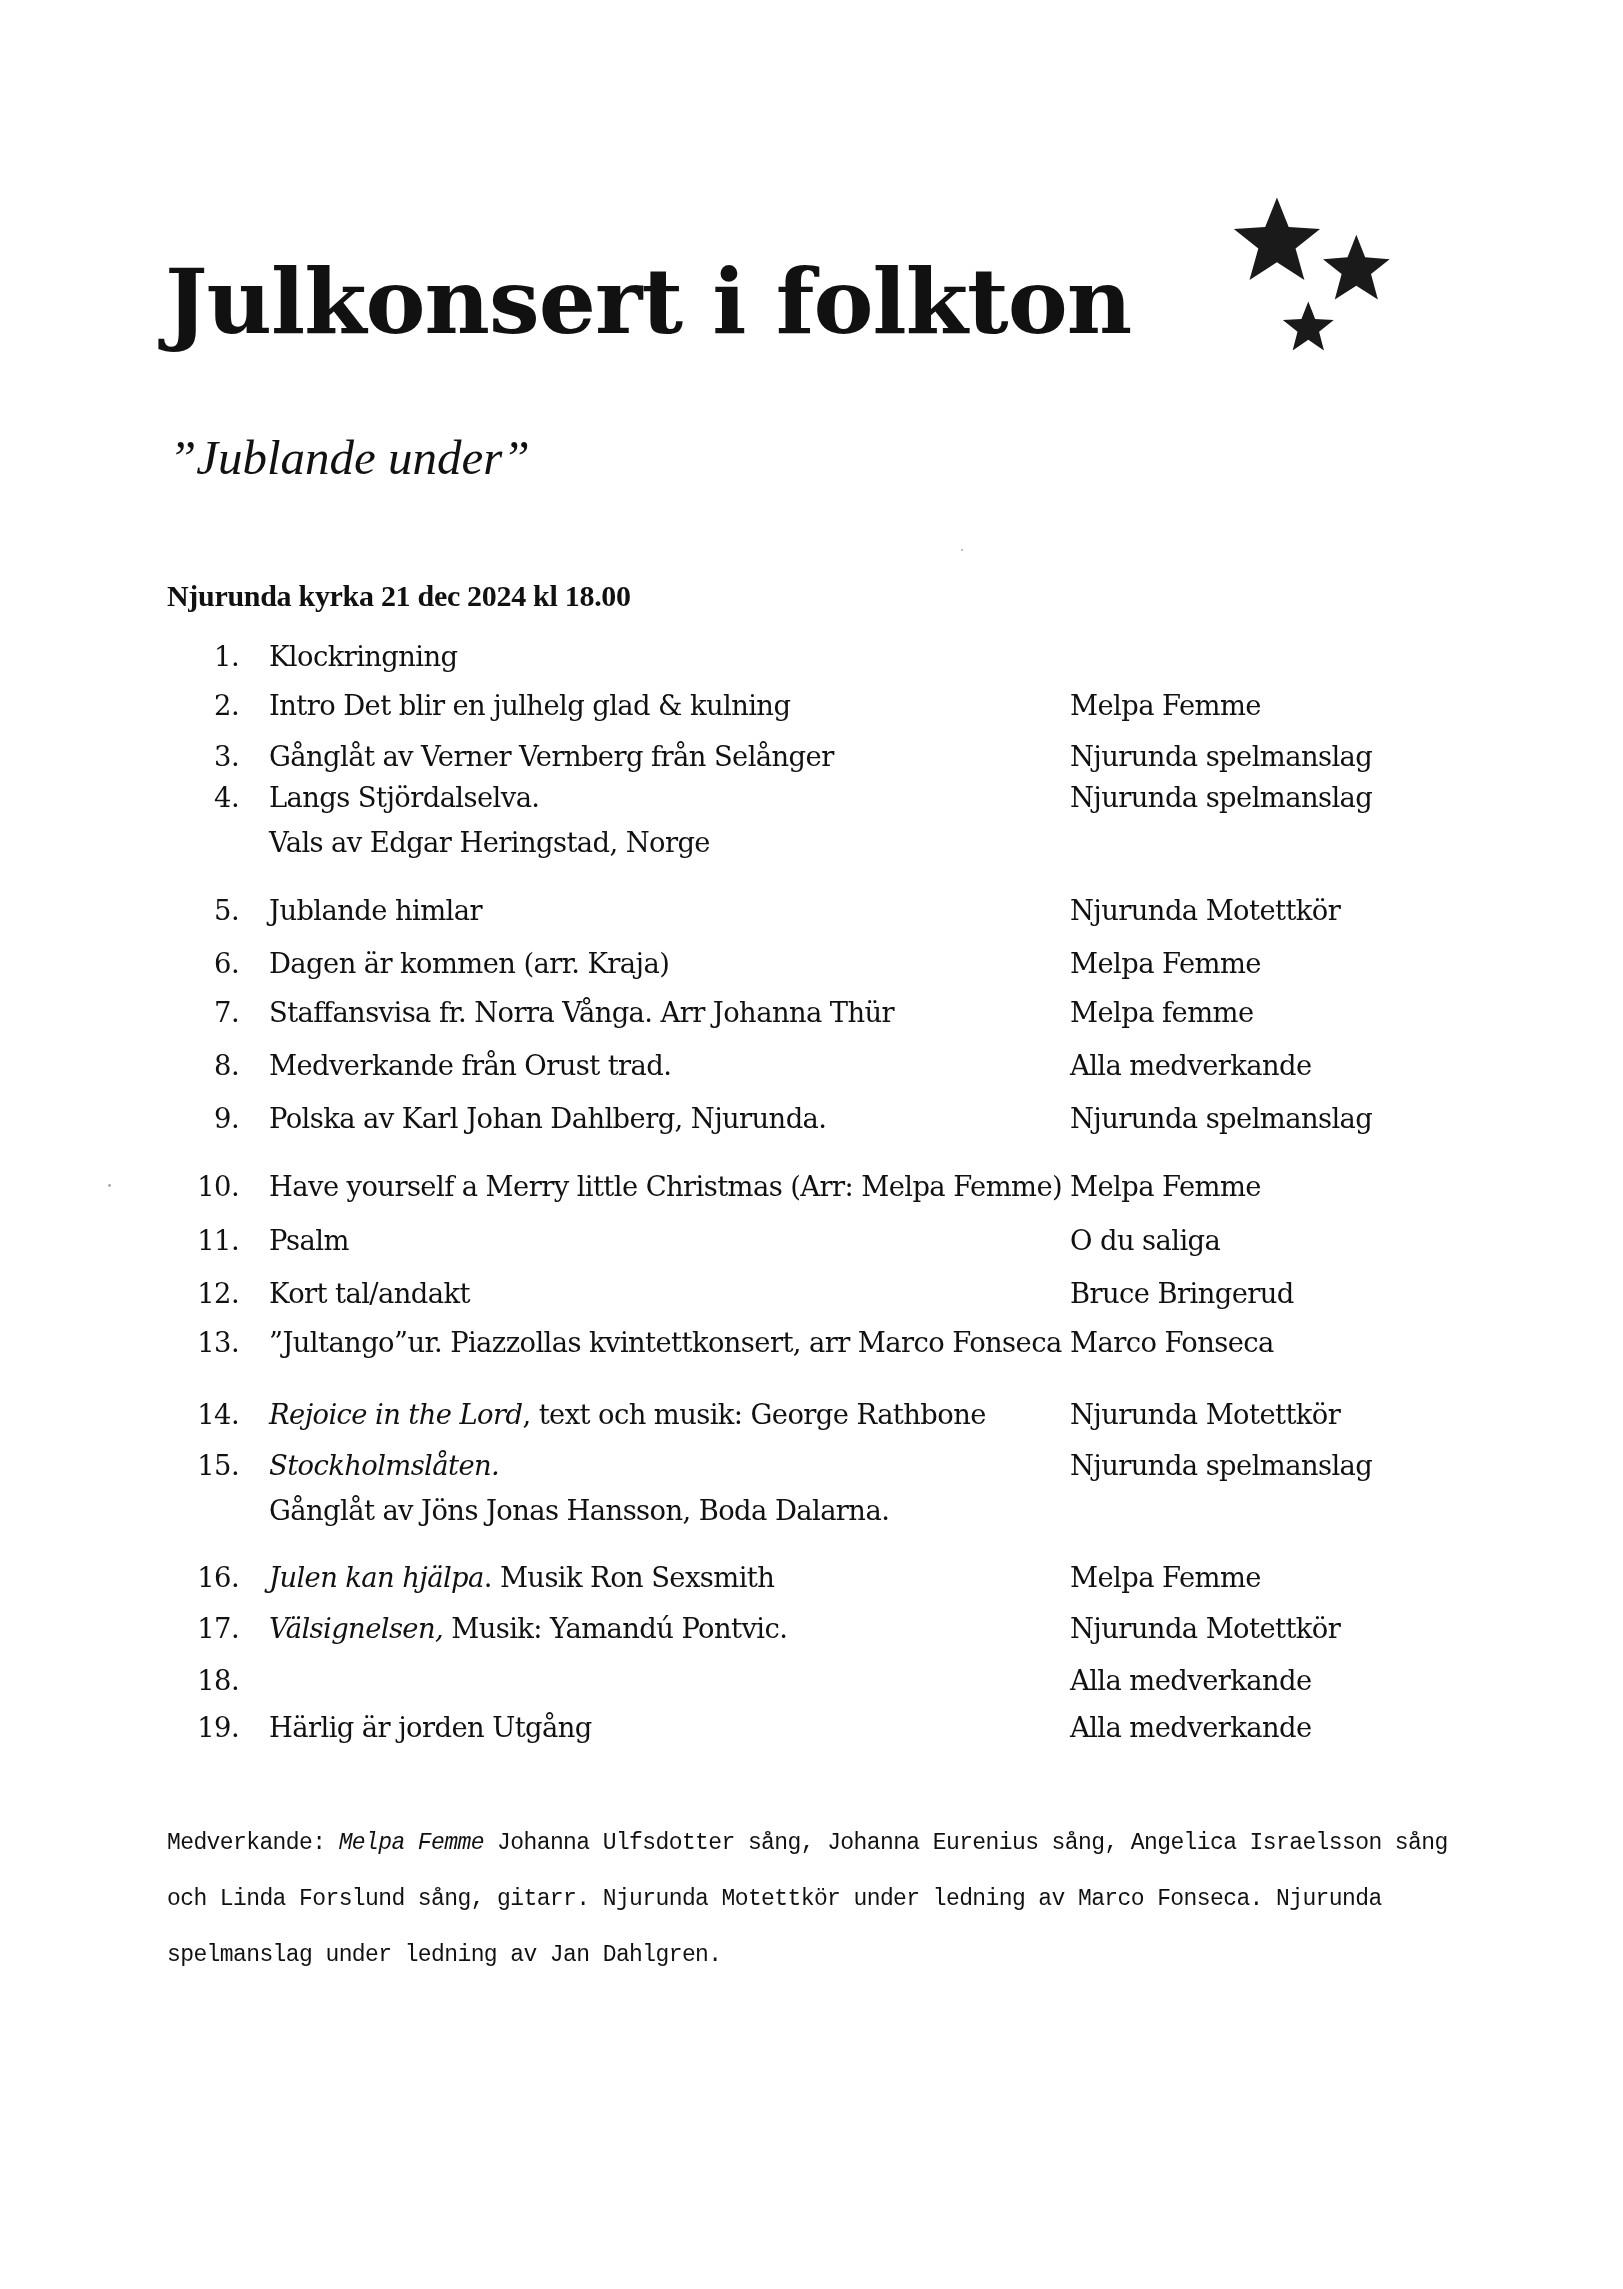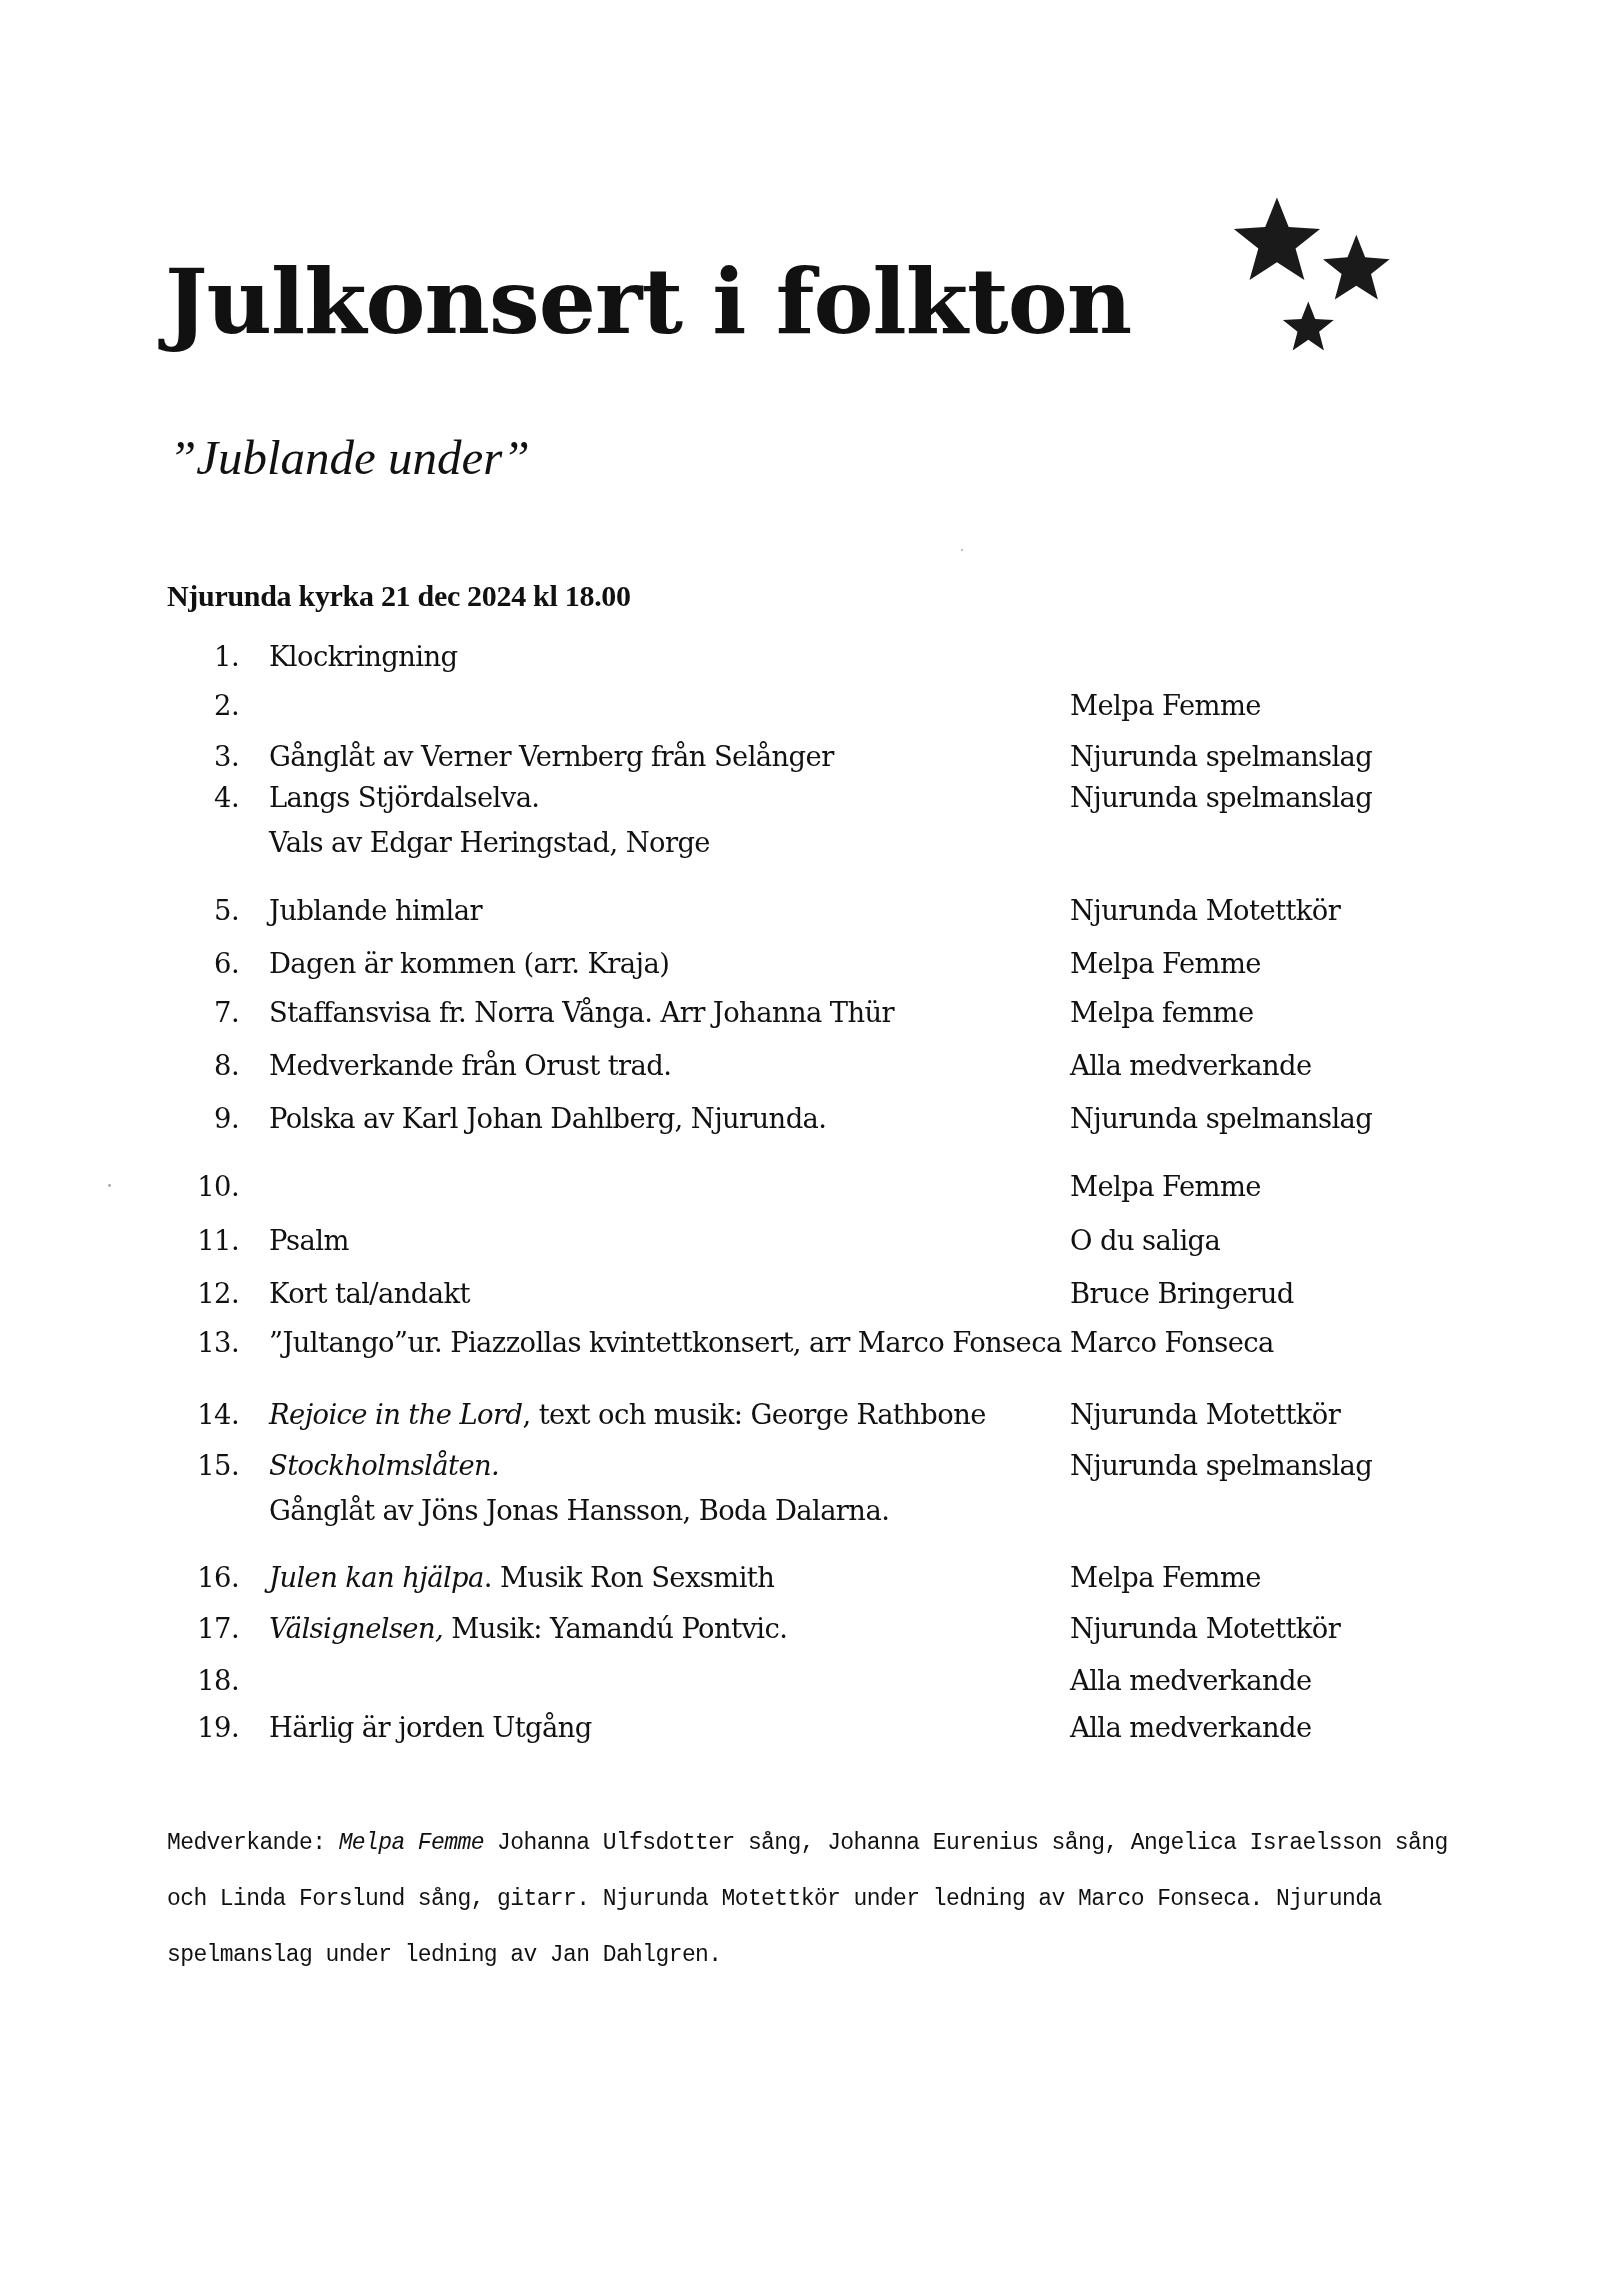--- a/index.html
+++ b/index.html
@@ -39,20 +39,21 @@
 <div class="abs venue">Njurunda kyrka 21 dec 2024 kl 18.00</div>
 
 <div id="program">
     <div class="item" style="top: 641px;">
       <span class="num">1.</span>
       <span class="txt"><span>Klockringning</span></span>
       <span class="perf"></span>
     </div>
     <div class="item" style="top: 690px;">
       <span class="num">2.</span>
+      <span class="txt"><span>Intro Det blir en julhelg glad &amp; kulning</span></span>
       <span class="perf">Melpa Femme</span>
     </div>
     <div class="item" style="top: 741px;">
       <span class="num">3.</span>
       <span class="txt"><span>Gånglåt av Verner Vernberg från Selånger</span></span>
       <span class="perf">Njurunda spelmanslag</span>
     </div>
     <div class="item" style="top: 782px;">
       <span class="num">4.</span>
       <span class="txt"><span>Langs Stjördalselva.</span></span>
@@ -79,20 +80,21 @@
       <span class="txt"><span>Medverkande från Orust trad.</span></span>
       <span class="perf">Alla medverkande</span>
     </div>
     <div class="item" style="top: 1103px;">
       <span class="num">9.</span>
       <span class="txt"><span>Polska av Karl Johan Dahlberg, Njurunda.</span></span>
       <span class="perf">Njurunda spelmanslag</span>
     </div>
     <div class="item" style="top: 1171px;">
       <span class="num">10.</span>
+      <span class="txt"><span>Have yourself a Merry little Christmas (Arr: Melpa Femme)</span></span>
       <span class="perf">Melpa Femme</span>
     </div>
     <div class="item" style="top: 1225px;">
       <span class="num">11.</span>
       <span class="txt"><span>Psalm</span></span>
       <span class="perf">O du saliga</span>
     </div>
     <div class="item" style="top: 1278px;">
       <span class="num">12.</span>
       <span class="txt"><span>Kort tal/andakt</span></span>

